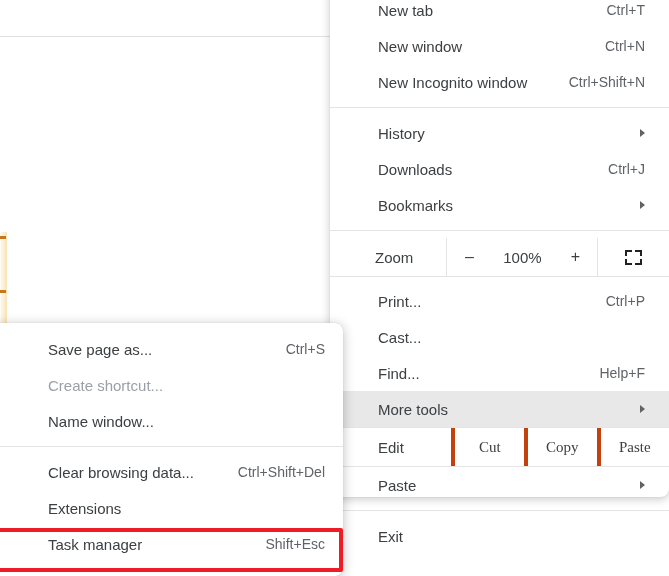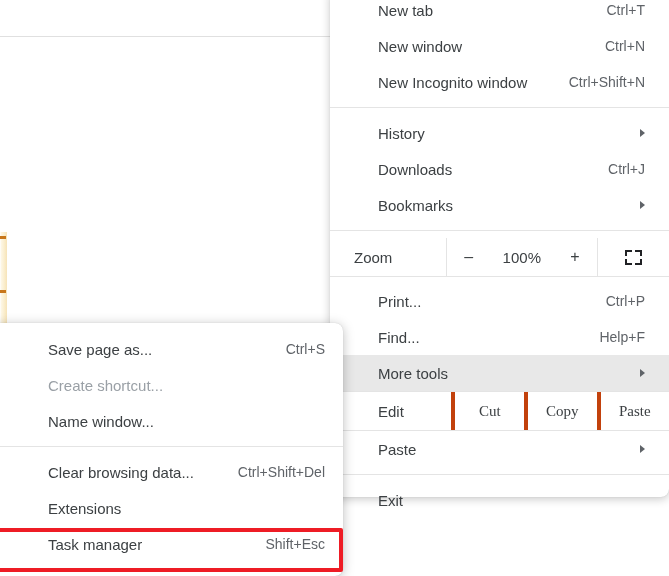--- a/index.html
+++ b/index.html
@@ -54,21 +54,21 @@
 
   .sep { height:1px; background:#e4e4e4; margin:7px 0; }
   .sep-tight { height:1px; background:#e4e4e4; }
 
   
   .row-zoom, .row-edit {
     display:flex; align-items:stretch; height:38px;
     font-size:15px; color:#3c4043;
   }
   .row-zoom .z-label {
-    width:122px; display:flex; align-items:center; padding-left:24px;
+    width:122px; display:flex; align-items:center; padding-left:45px;
   }
   .row-zoom .z-ctrl {
     flex:1; display:flex; align-items:center; justify-content:center;
     border-left:1px solid #e4e4e4;
     gap:0;
   }
   .row-zoom .z-minus, .row-zoom .z-plus {
     width:44px; text-align:center; font-size:16px; color:#3c4043;
   }
   .row-zoom .z-pct { width:62px; text-align:center; font-size:15px; }
@@ -177,20 +177,23 @@
       </div>
     </div>
 
     <div class="sep-tight"></div>
 
     <div class="mi" style="margin-top:6px">
       <span class="lbl">Print...</span>
       <span class="sc">Ctrl+P</span>
     </div>
     <div class="mi">
+      <span class="lbl">Cast...</span>
+    </div>
+    <div class="mi">
       <span class="lbl">Find...</span>
       <span class="sc">Help+F</span>
     </div>
     <div class="mi hl">
       <span class="lbl">More tools</span>
       <span class="arrow"></span>
     </div>
 
     <div class="sep-tight"></div>
 

